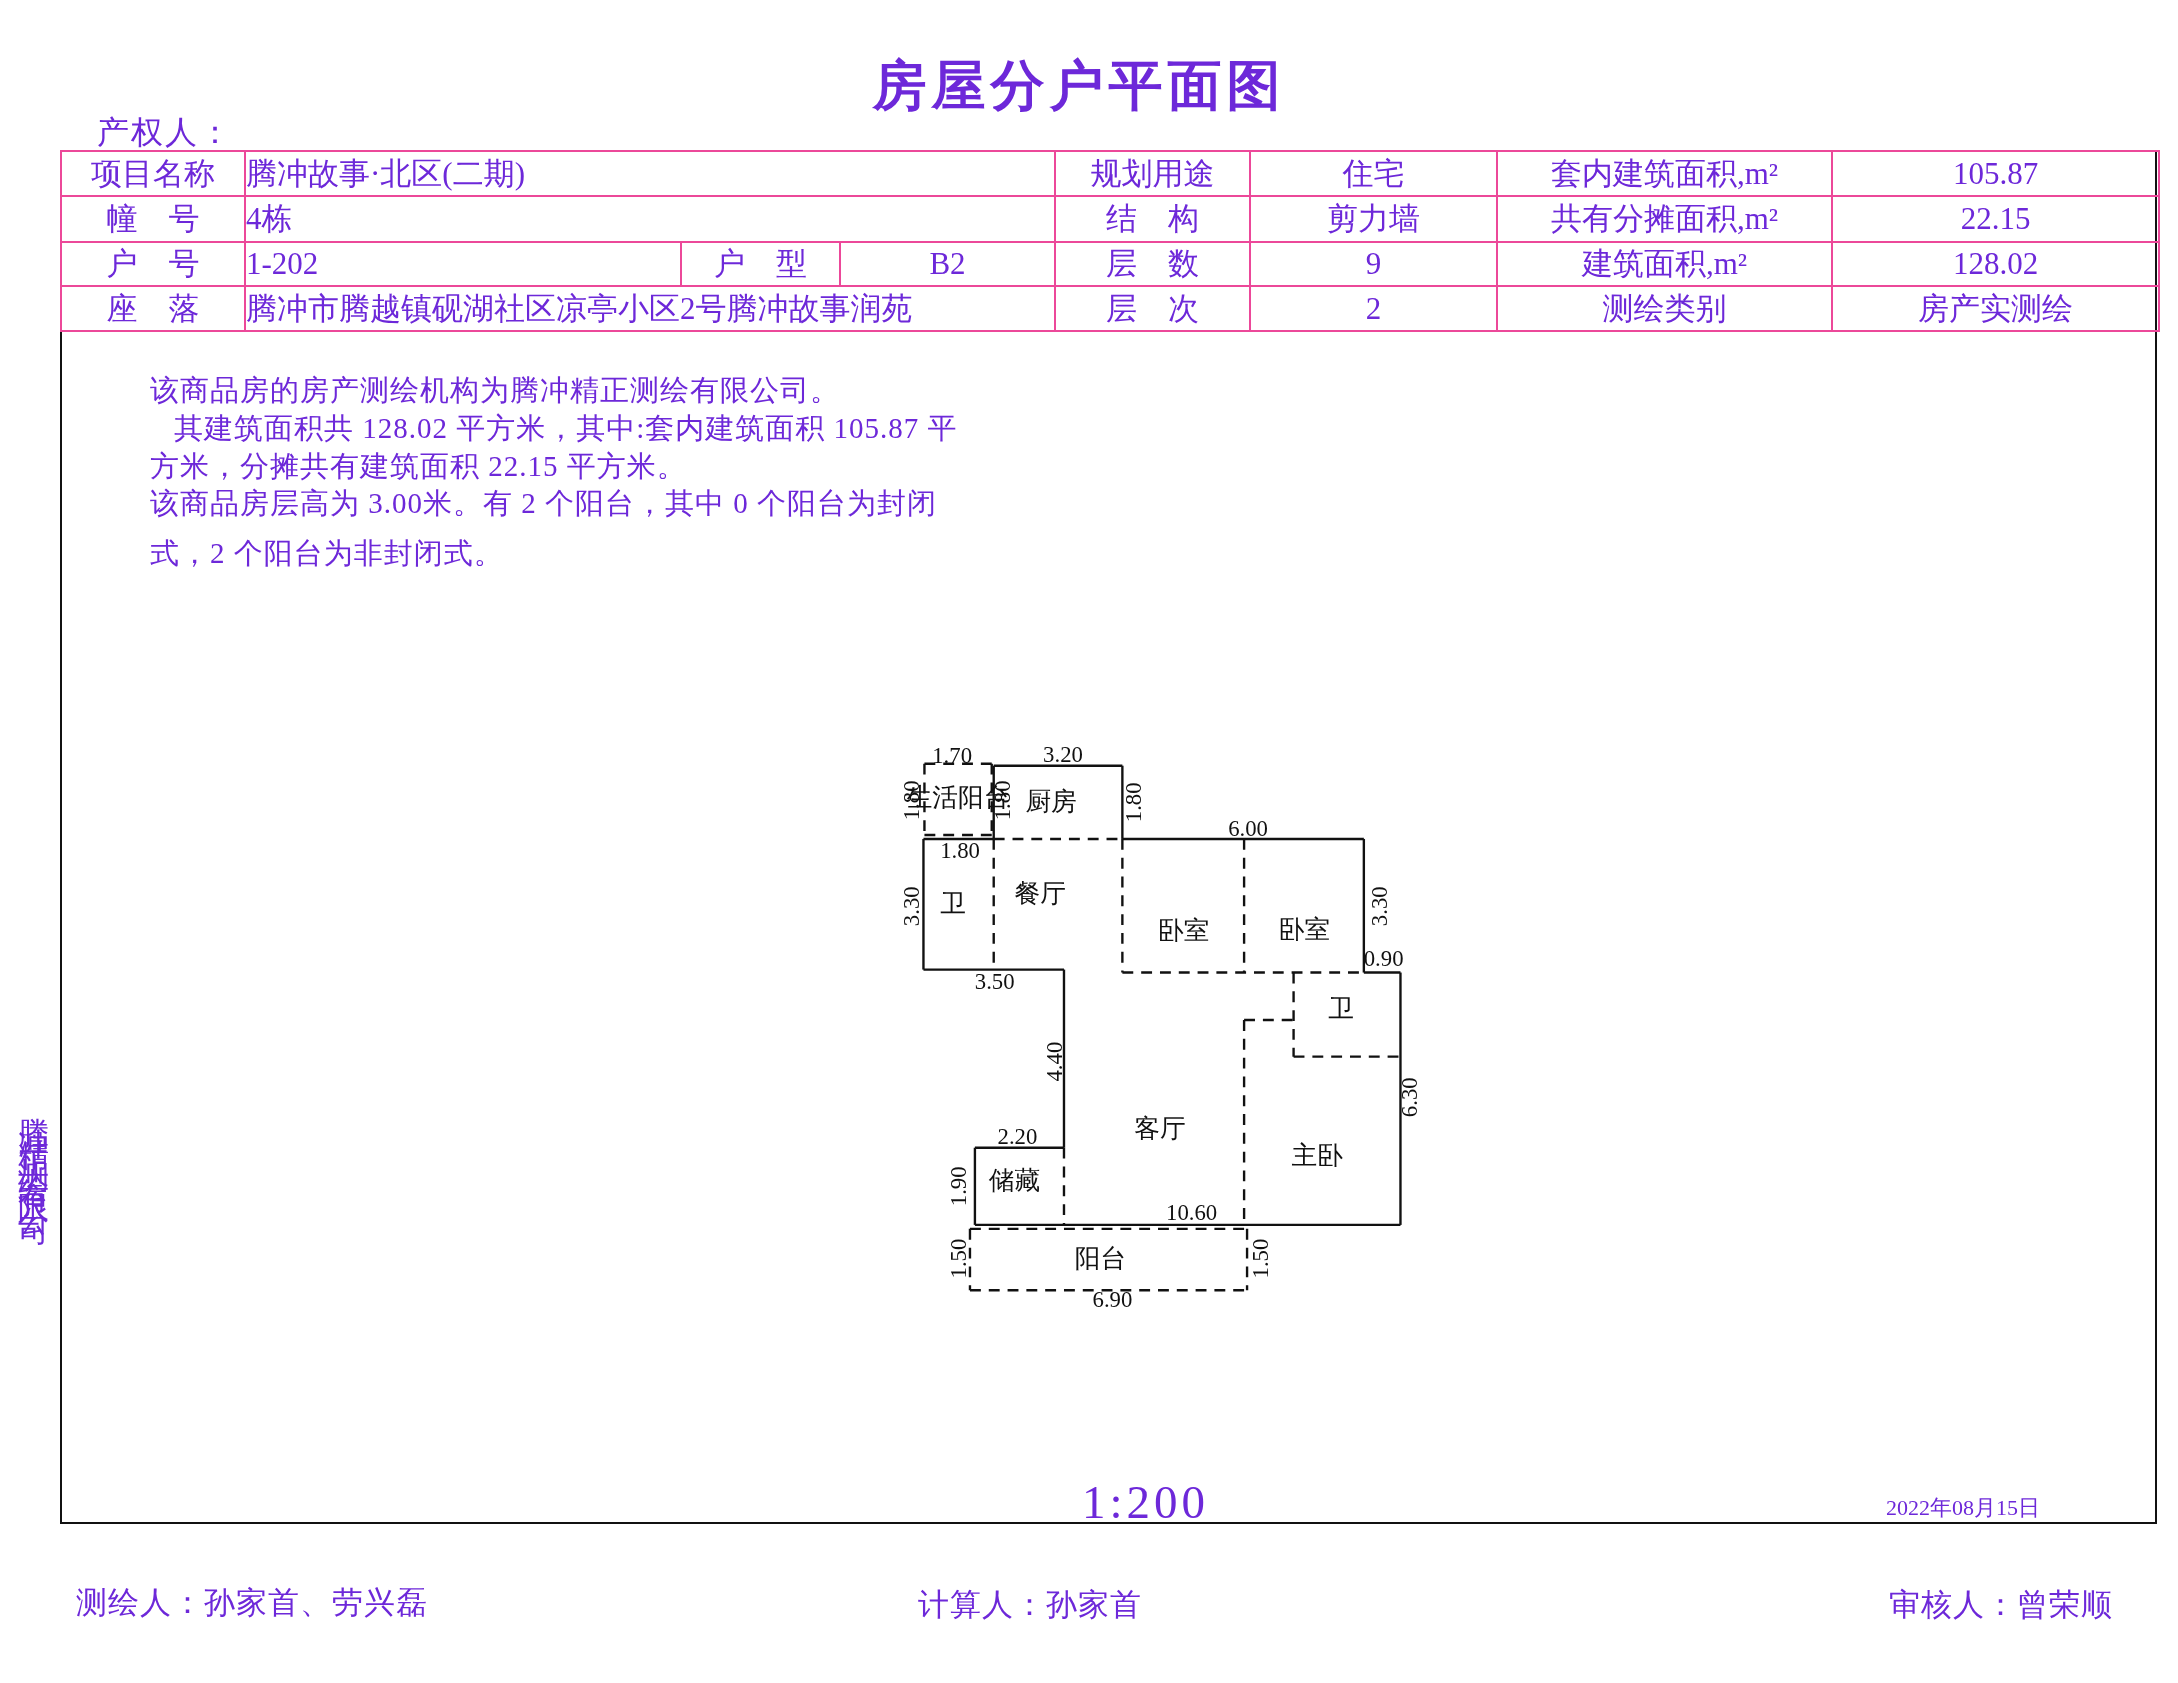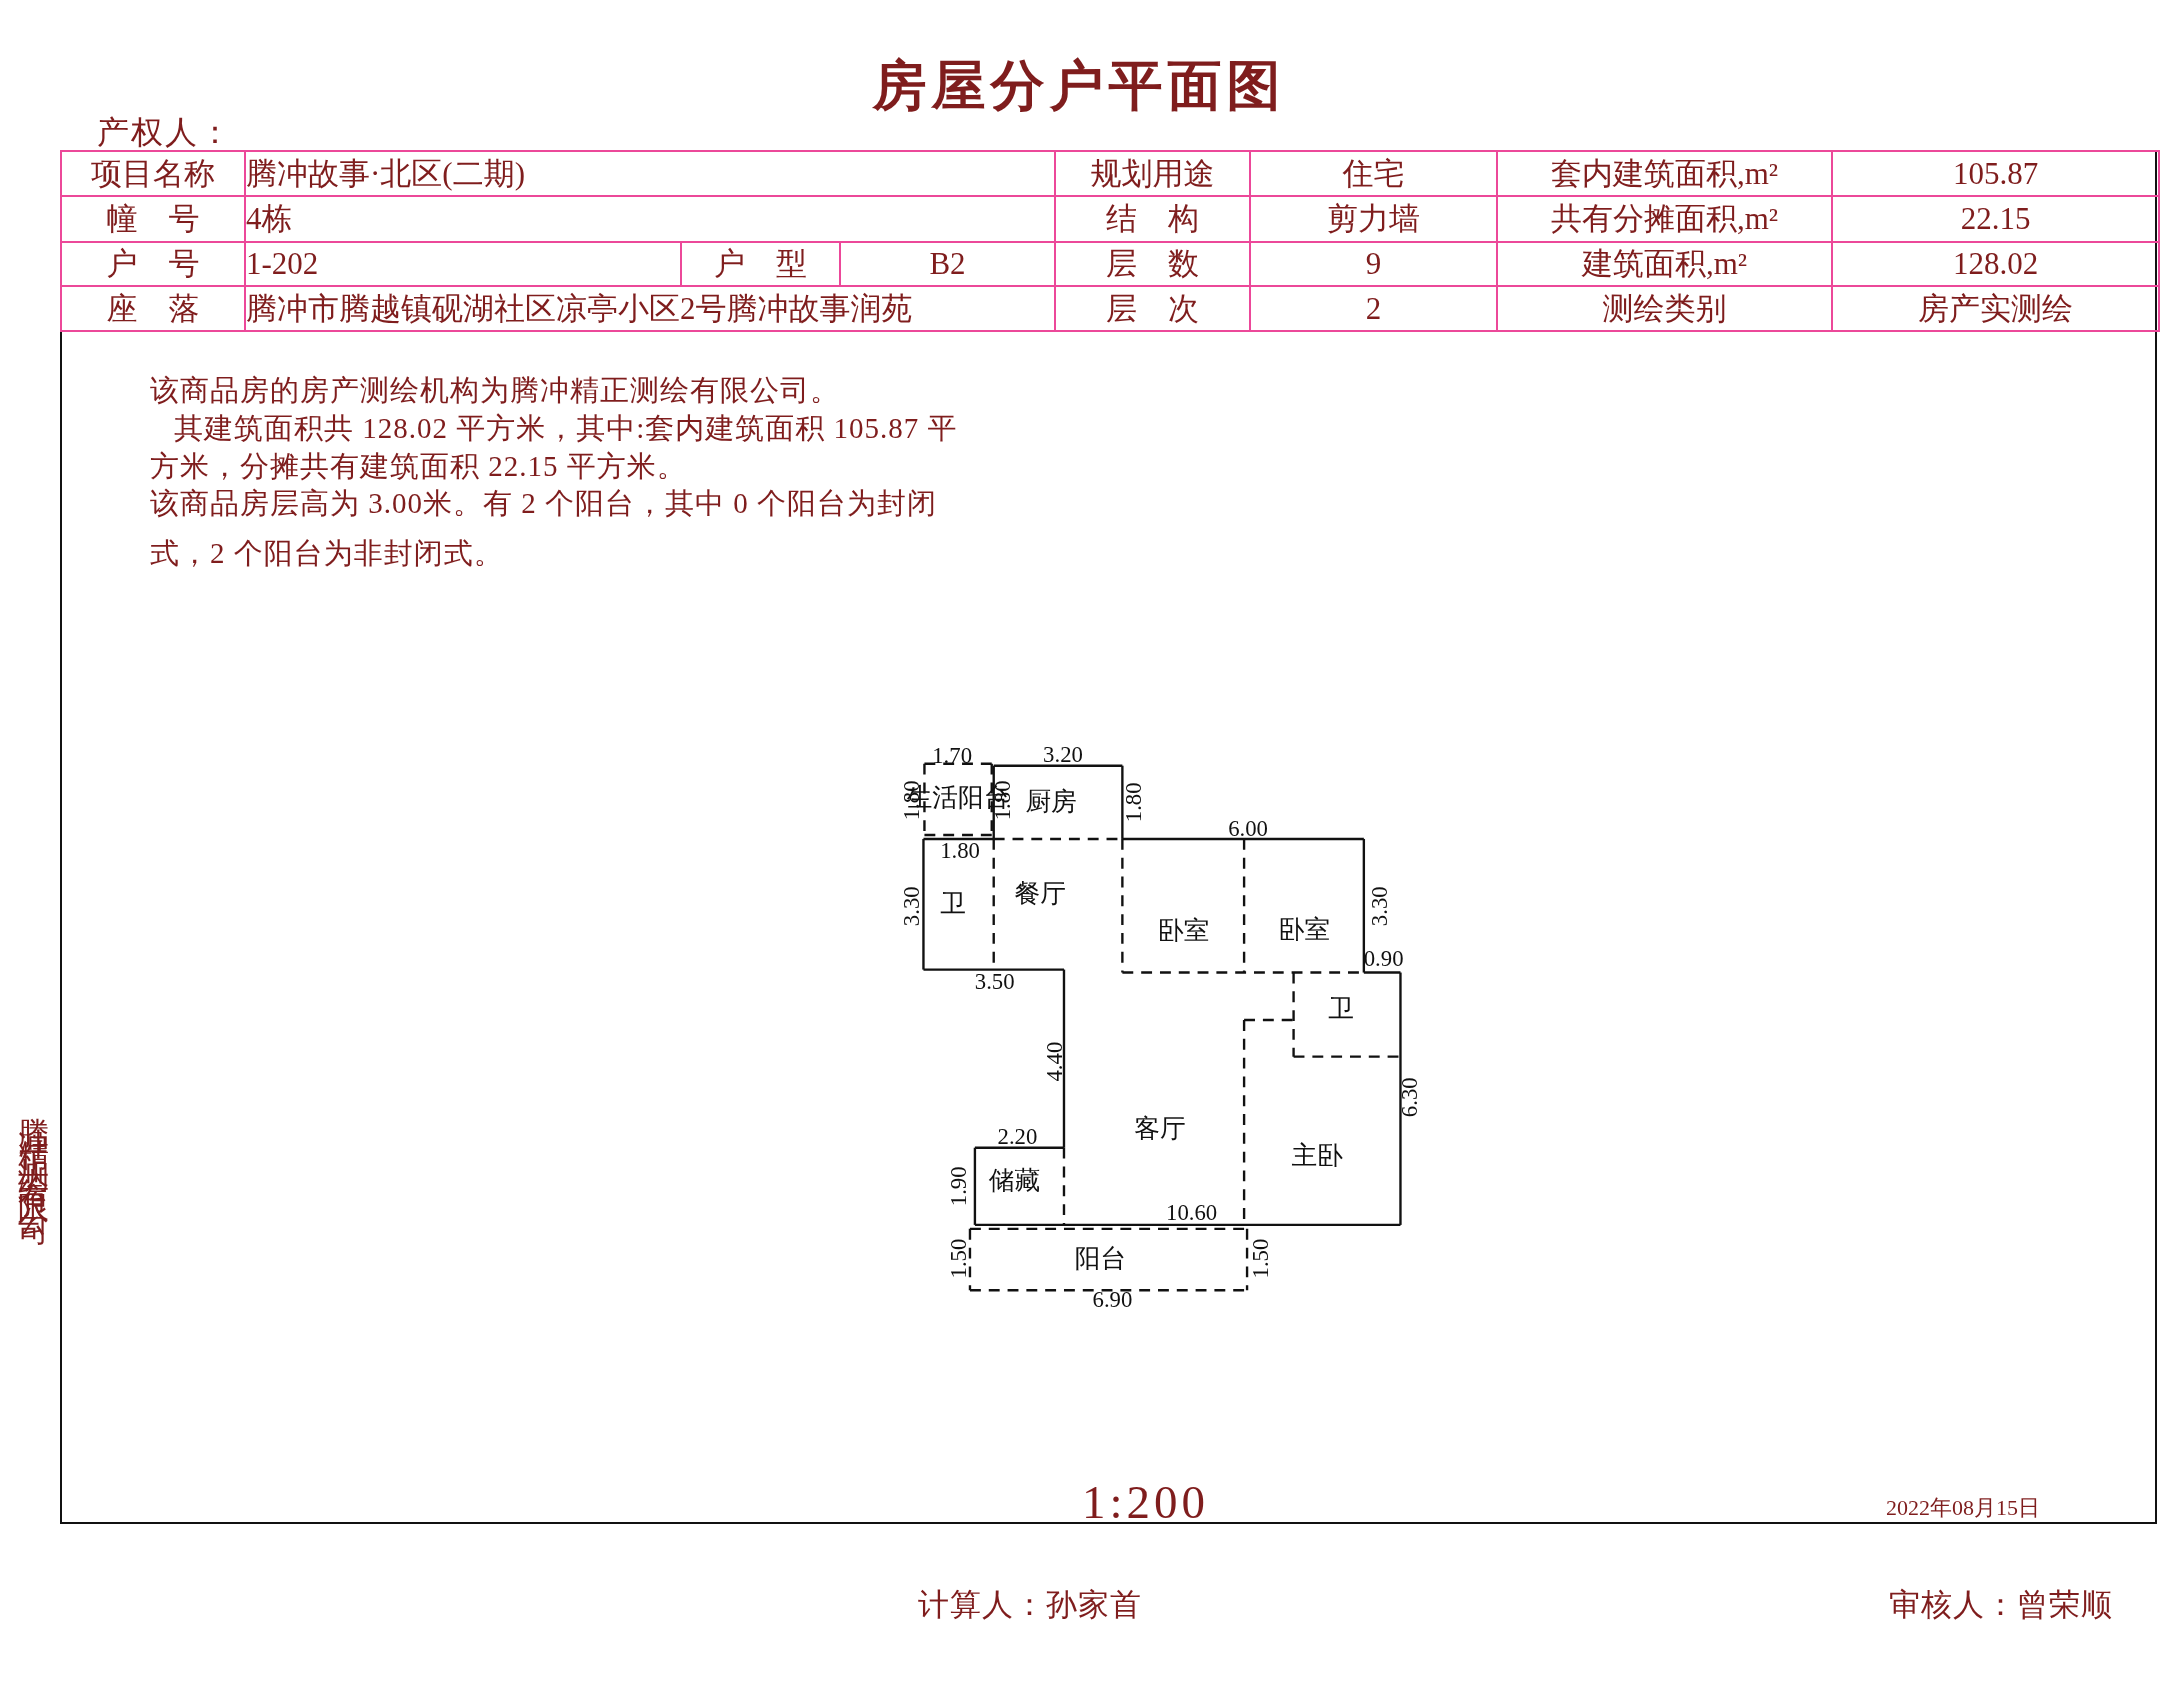--- a/index.html
+++ b/index.html
@@ -1,21 +1,21 @@
 <!DOCTYPE html>
 <html><head>
 <meta charset="utf-8">
 <style>
   html,body{margin:0;padding:0;background:#ffffff;}
   #page{
     position:relative;
     width:2178px;height:1683px;
     background:#ffffff;
     font-family:"Liberation Serif","DejaVu Serif",serif;
-    color:#7f1d1d;
+    color:#6d28d9;
     overflow:hidden;
   }
   .abs{position:absolute;}
   
   #title{
     left:866px;top:50px;width:426px;
     text-align:center;
     font-size:54px;font-weight:bold;letter-spacing:5px;
     white-space:nowrap;
   }
@@ -191,17 +191,18 @@
       <text x="971" y="1271" class="dim" transform="rotate(-90 971 1271)">1.50</text>
       <text x="1276" y="1271" class="dim" transform="rotate(-90 1276 1271)">1.50</text>
       <text x="1124" y="1315" class="dim">6.90</text>
     </svg>
 
   <div id="scale" class="abs">1:200</div>
   <div id="plan-date" class="abs">2022年08月15日</div>
 
   <div id="company" class="abs">腾冲精正测绘有限公司</div>
 
+  <div class="abs sig" style="left:76px;top:1582px;">测绘人：孙家首、劳兴磊</div>
   <div class="abs sig" style="left:918px;top:1584px;">计算人：孙家首</div>
   <div class="abs sig" style="left:1889px;top:1584px;">审核人：曾荣顺</div>
 
 </div>
 
 
 </body></html>

